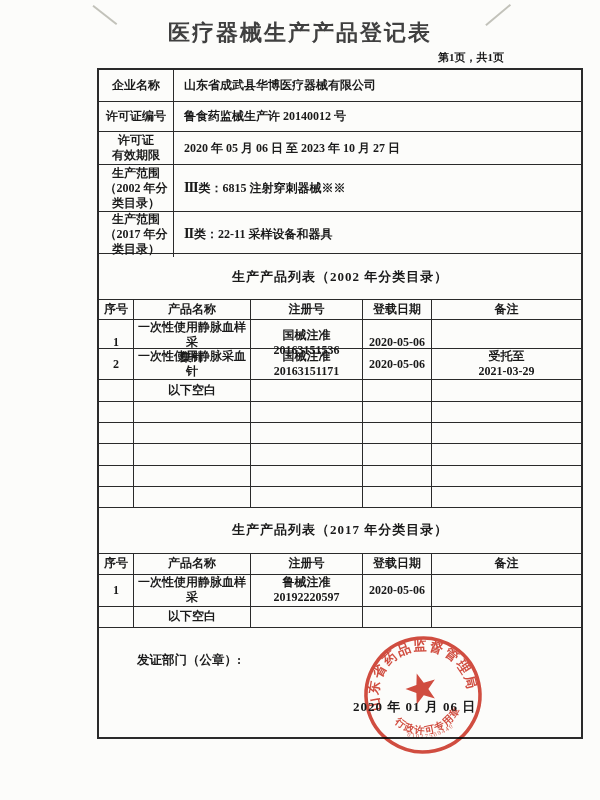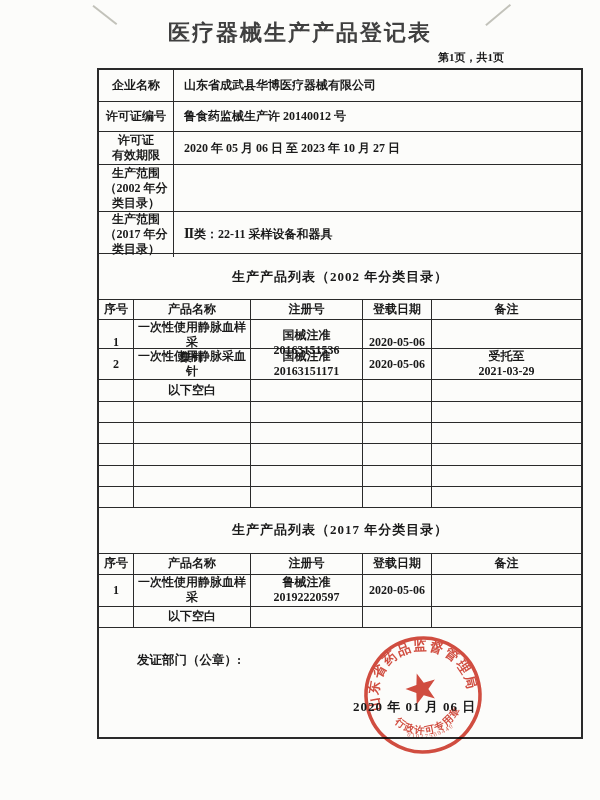--- a/index.html
+++ b/index.html
@@ -75,20 +75,21 @@
   </div>
   <div class="row info-row r-xkz">
     <div class="cell rt">许可证
 有效期限</div>
     <div class="cell left">2020 年 05 月 06 日  至 2023 年 10 月 27 日</div>
   </div>
   <div class="row info-row r-fw1">
     <div class="cell rt">生产范围
 （2002 年分
 类目录）</div>
+    <div class="cell left">Ⅲ类：6815 注射穿刺器械※※</div>
   </div>
   <div class="row info-row r-fw2">
     <div class="cell rt">生产范围
 （2017 年分
 类目录）</div>
     <div class="cell left">Ⅱ类：22-11 采样设备和器具</div>
   </div>
 
   <div class="sec">生产产品列表（2002 年分类目录）</div>
 

